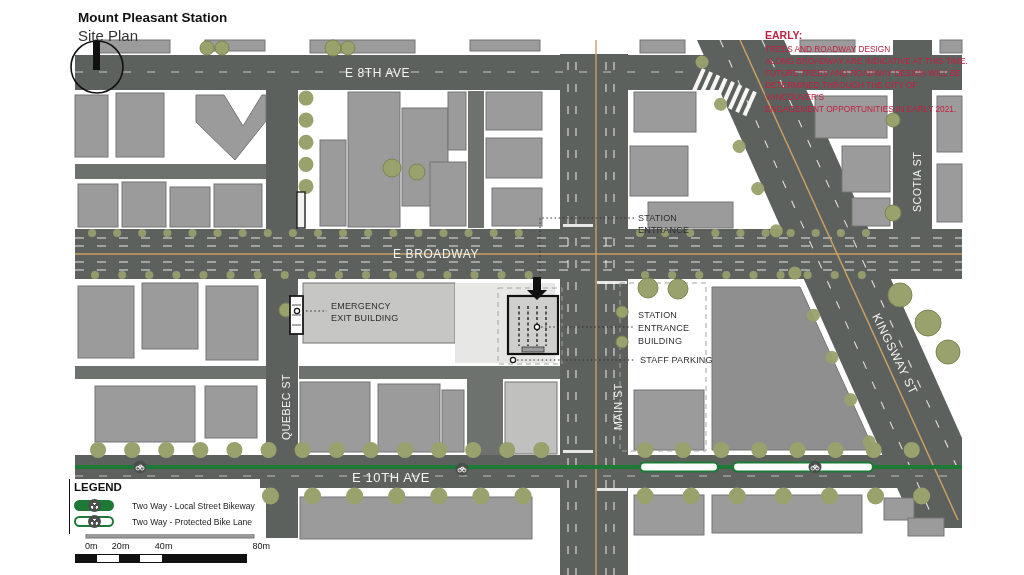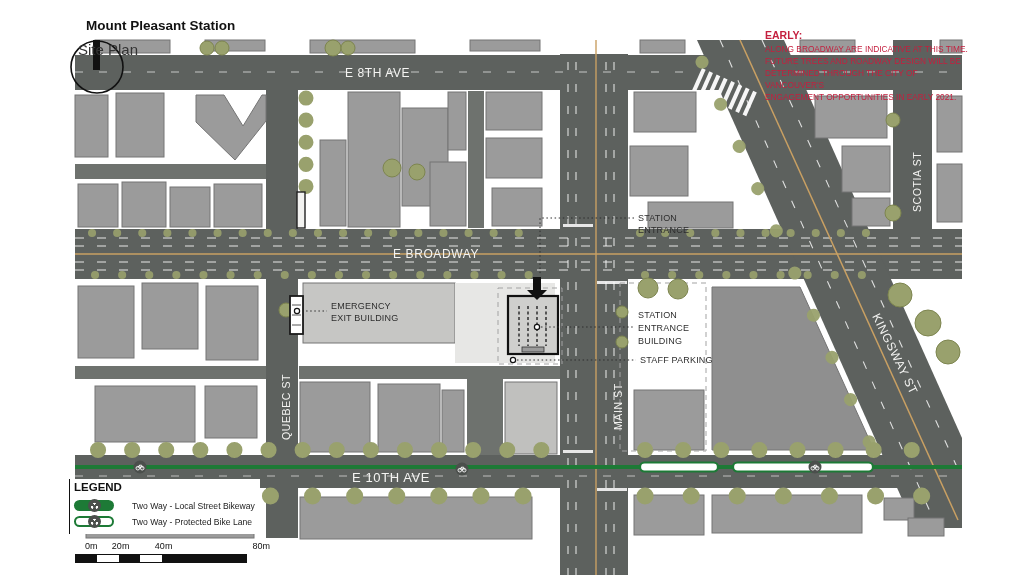--- a/index.html
+++ b/index.html
@@ -3,21 +3,21 @@
 <meta charset="utf-8">
 <style>
   html,body{margin:0;padding:0;background:#fff;}
   .canvas{position:relative;width:1024px;height:575px;background:#fff;overflow:hidden;
           font-family:"Liberation Sans",sans-serif;}
   svg text{font-family:"Liberation Sans",sans-serif;}
   .street-label{fill:#f4f4f2;font-size:12px;letter-spacing:.6px;}
   .street-label.small{font-size:10.5px;}
   .callout{fill:#2e2e2e;font-size:9px;letter-spacing:.2px;}
   .titleblock{position:absolute;left:78px;top:10px;}
-  .titleblock h1{margin:8px;font-size:13.5px;font-weight:bold;color:#111;}
+  .titleblock h1{margin:0;font-size:13.5px;font-weight:bold;color:#111;}
   .titleblock .sub{font-size:15px;color:#333;margin-top:2px;}
   .noteblock{position:absolute;left:765px;top:29px;width:205px;color:#c41f3e;}
   .noteblock .nh{font-weight:bold;font-size:10.5px;margin-bottom:2px;}
   .noteblock .nl{font-size:8.3px;line-height:12.1px;}
   .legendbox{position:absolute;left:69px;top:479px;width:186px;background:#fff;
              border-left:1.5px solid #111;padding:2px 0 2px 4px;}
   .legendbox .lh{font-weight:bold;font-size:11.5px;color:#111;margin-bottom:7px;}
   .lrow{display:flex;align-items:center;margin-bottom:5px;}
   .pill{width:40px;height:11px;border-radius:6px;position:relative;flex:0 0 40px;}
   .pill.solid{background:#1d7a36;}
@@ -288,20 +288,21 @@
 
   
   <div class="titleblock">
     <h1>Mount Pleasant Station</h1>
     <div class="sub">Site Plan</div>
   </div>
 
   
   <div class="noteblock">
     <div class="nh">EARLY:</div>
+    <div class="nl">TREES AND ROADWAY DESIGN</div>
     <div class="nl">ALONG BROADWAY ARE INDICATIVE AT THIS TIME.</div>
     <div class="nl">FUTURE TREES AND ROADWAY DESIGN WILL BE</div>
     <div class="nl">DETERMINED THROUGH THE CITY OF VANCOUVER'S</div>
     <div class="nl">ENGAGEMENT OPPORTUNITIES IN EARLY 2021.</div>
   </div>
 
   
   <div class="legendbox">
     <div class="lh">LEGEND</div>
     <div class="lrow">

